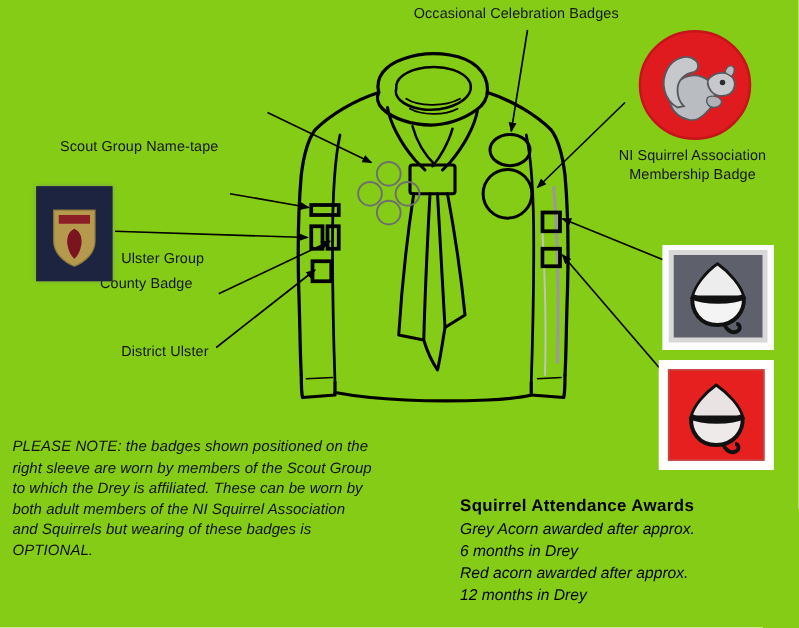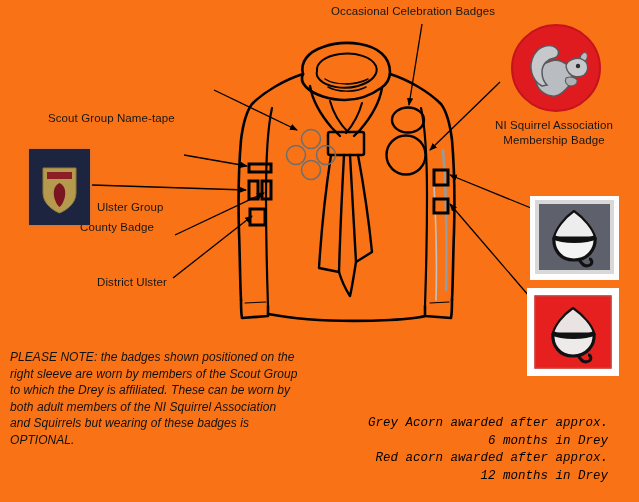--- a/index.html
+++ b/index.html
@@ -9,21 +9,21 @@
     background: #ffffff;
   }
   body {
     font-family: "Liberation Sans", sans-serif;
     color: #000000;
   }
   #page {
     position: relative;
     width: 639px;
     height: 502px;
-    background: #f97316;
+    background: #84cc16;
     overflow: hidden;
   }
   .lbl {
     position: absolute;
     font-family: "Liberation Sans", sans-serif;
     font-size: 11.5px;
     line-height: 14.5px;
     color: #161616;
     white-space: pre-line;
     letter-spacing: 0.1px;
@@ -42,27 +42,26 @@
     position: absolute;
     font-family: "Liberation Sans", sans-serif;
     font-weight: bold;
     font-size: 13.5px;
     line-height: 17px;
     color: #000000;
     letter-spacing: 0.3px;
   }
   .awards-body {
     position: absolute;
-    font-family: Liberation Mono, monospace;
+    font-family: Liberation Sans, sans-serif;
     font-style: italic;
     font-size: 12.5px;
     line-height: 17.5px;
     color: #000000;
     white-space: pre-line;
-    text-align: right;
   }
   #artwork {
     position: absolute;
     left: 0;
     top: 0;
   }
   .patch {
     position: absolute;
     box-sizing: border-box;
   }
@@ -207,20 +206,21 @@
   <div class="lbl" style="left:495px; top:118px;text-align:center;">NI Squirrel Association
 Membership Badge</div>
 
   <div class="note" style="left:10px; top:332px; width:340px;margin-top:17px;">PLEASE NOTE:  the badges shown positioned on the
 right sleeve are worn by members of the Scout Group
 to which the Drey is affiliated.  These can be worn by
 both adult members of the NI Squirrel Association
 and Squirrels but wearing of these badges is
 OPTIONAL.</div>
 
+  <div class="awards-title" style="left:368px; top:396px;">Squirrel Attendance Awards</div>
 
   <div class="awards-body" style="left:368px; top:415px;">Grey Acorn awarded after approx.
 6 months in Drey
 Red acorn awarded after approx.
 12 months in Drey</div>
 
   <div class="patch" id="ulster-patch">
     <svg width="61" height="76" viewBox="0 0 61 76" xmlns="http://www.w3.org/2000/svg">
       <rect x="0" y="0" width="61" height="76" fill="#1d2440"></rect>
       <path d="M14,19 L47,19 L47,44 C47,54 38,61 30.5,64 C23,61 14,54 14,44 Z" fill="#b59a4e" stroke="#8f7b3c" stroke-width="1"></path>

